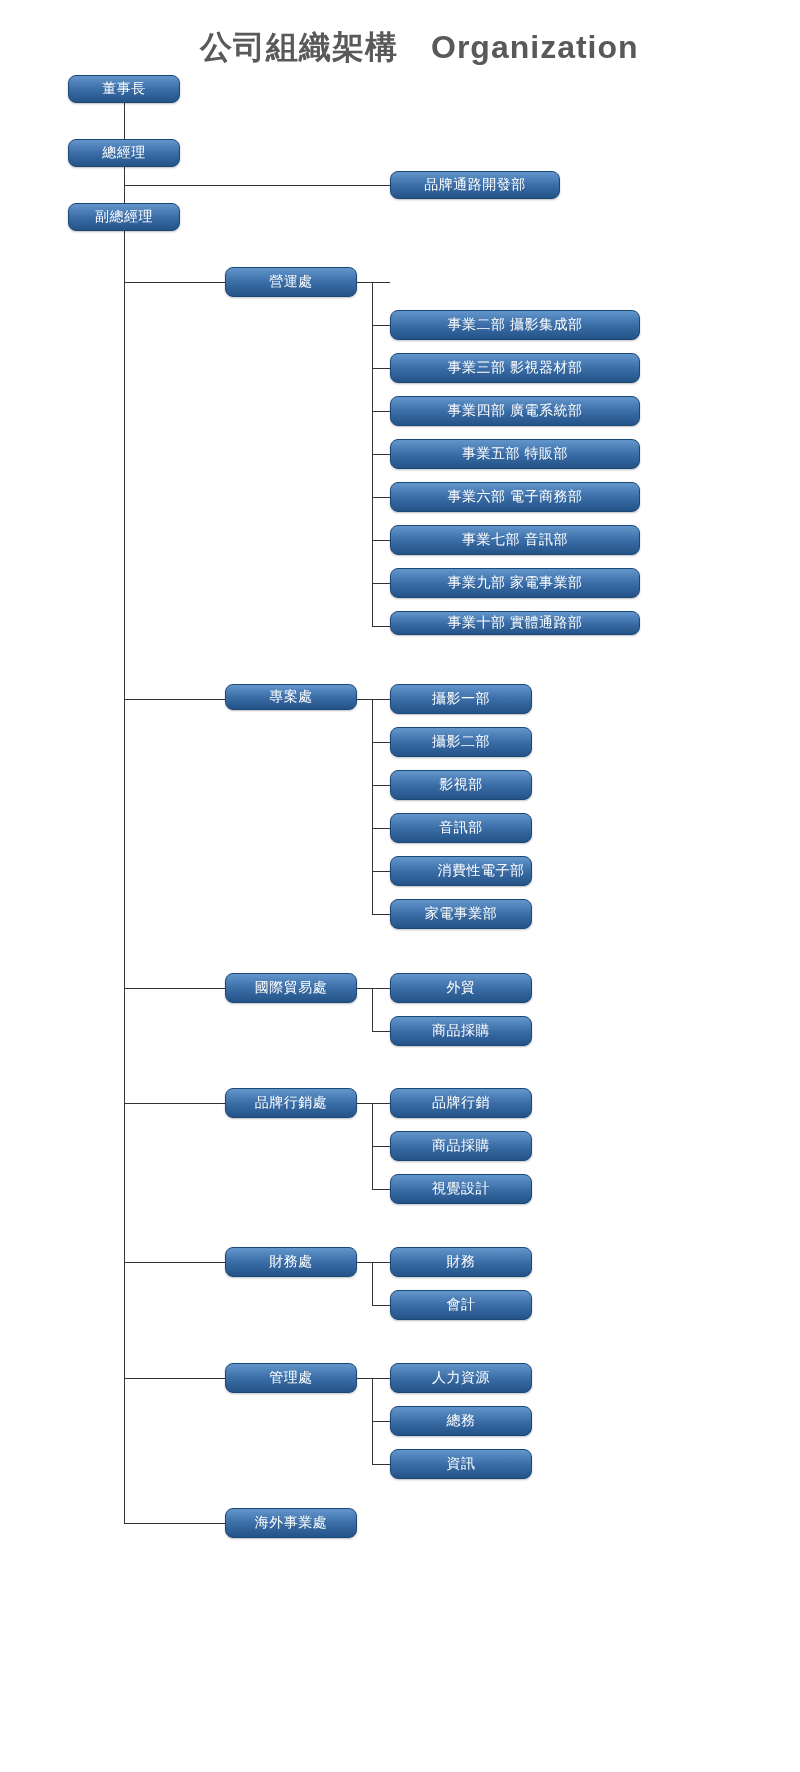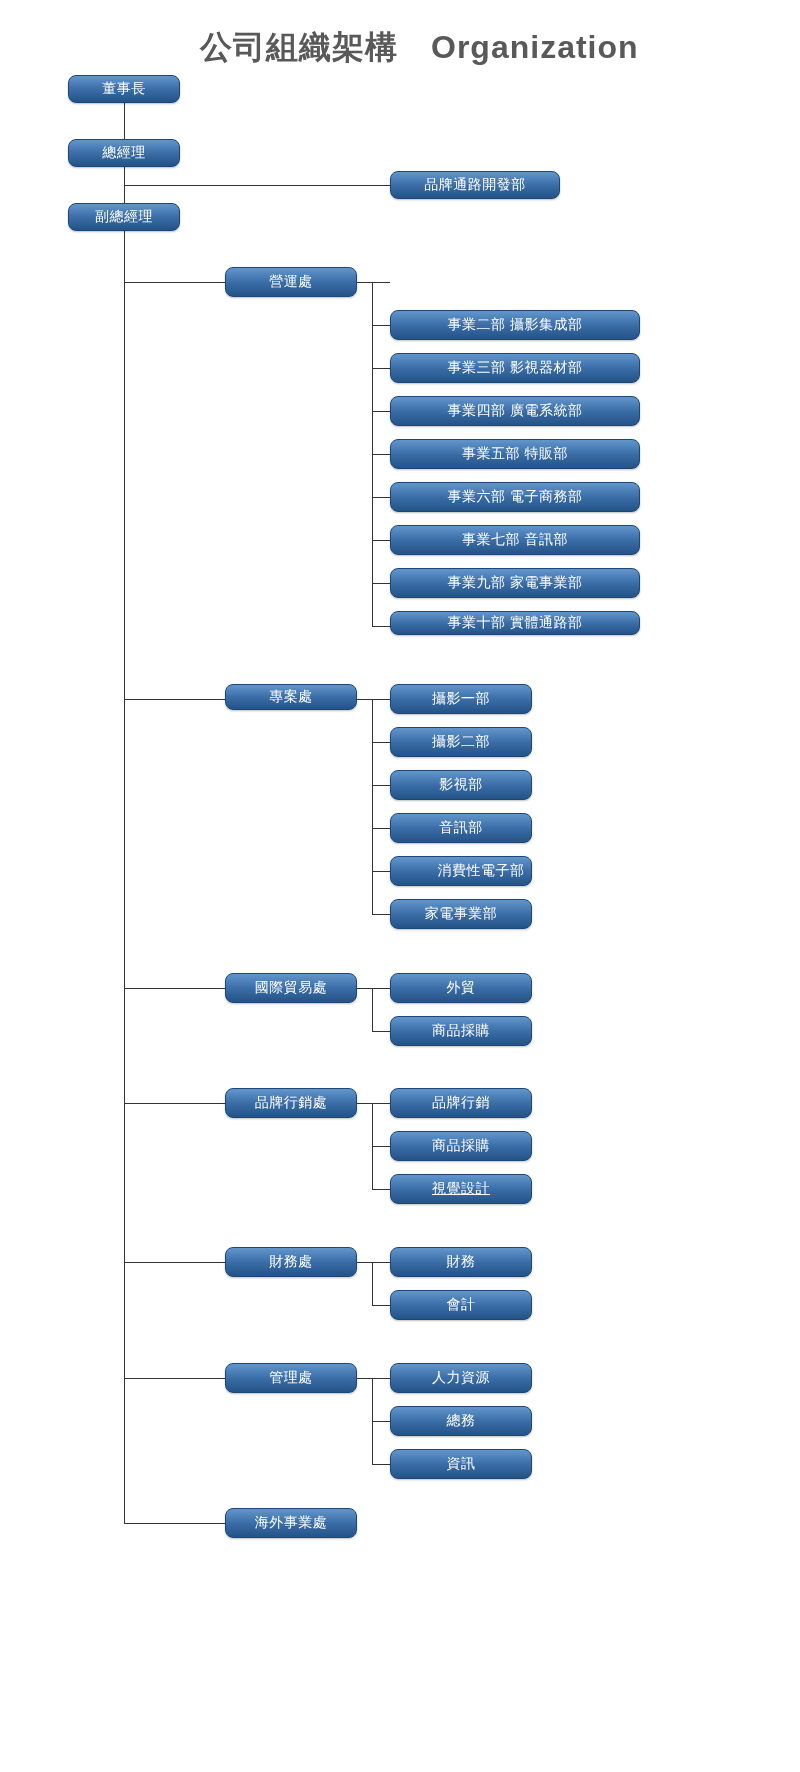--- a/index.html
+++ b/index.html
@@ -120,21 +120,21 @@
       <div class="node" style="left: 390px; top: 770px; width: 142px; height: 30px;">影視部</div>
       <div class="node" style="left: 390px; top: 813px; width: 142px; height: 30px;">音訊部</div>
       <div class="node" style="left: 390px; top: 856px; width: 142px; height: 30px; padding-left: 40px;">消費性電子部</div>
       <div class="node" style="left: 390px; top: 899px; width: 142px; height: 30px;">家電事業部</div>
       <div class="node" style="left: 225px; top: 973px; width: 132px; height: 30px;">國際貿易處</div>
       <div class="node" style="left: 390px; top: 973px; width: 142px; height: 30px;">外貿</div>
       <div class="node" style="left: 390px; top: 1016px; width: 142px; height: 30px;">商品採購</div>
       <div class="node" style="left: 225px; top: 1088px; width: 132px; height: 30px;">品牌行銷處</div>
       <div class="node" style="left: 390px; top: 1088px; width: 142px; height: 30px;">品牌行銷</div>
       <div class="node" style="left: 390px; top: 1131px; width: 142px; height: 30px;">商品採購</div>
-      <div class="node" style="left: 390px; top: 1174px; width: 142px; height: 30px; text-decoration: underline;">視覺設計</div>
+      <div class="node" style="left: 390px; top: 1174px; width: 142px; height: 30px;">視覺設計</div>
       <div class="node" style="left: 225px; top: 1247px; width: 132px; height: 30px;">財務處</div>
       <div class="node" style="left: 390px; top: 1247px; width: 142px; height: 30px;">財務</div>
       <div class="node" style="left: 390px; top: 1290px; width: 142px; height: 30px;">會計</div>
       <div class="node" style="left: 225px; top: 1363px; width: 132px; height: 30px;">管理處</div>
       <div class="node" style="left: 390px; top: 1363px; width: 142px; height: 30px;">人力資源</div>
       <div class="node" style="left: 390px; top: 1406px; width: 142px; height: 30px;">總務</div>
       <div class="node" style="left: 390px; top: 1449px; width: 142px; height: 30px;">資訊</div>
       <div class="node" style="left: 225px; top: 1508px; width: 132px; height: 30px;">海外事業處</div>
     </div>
 </div>

